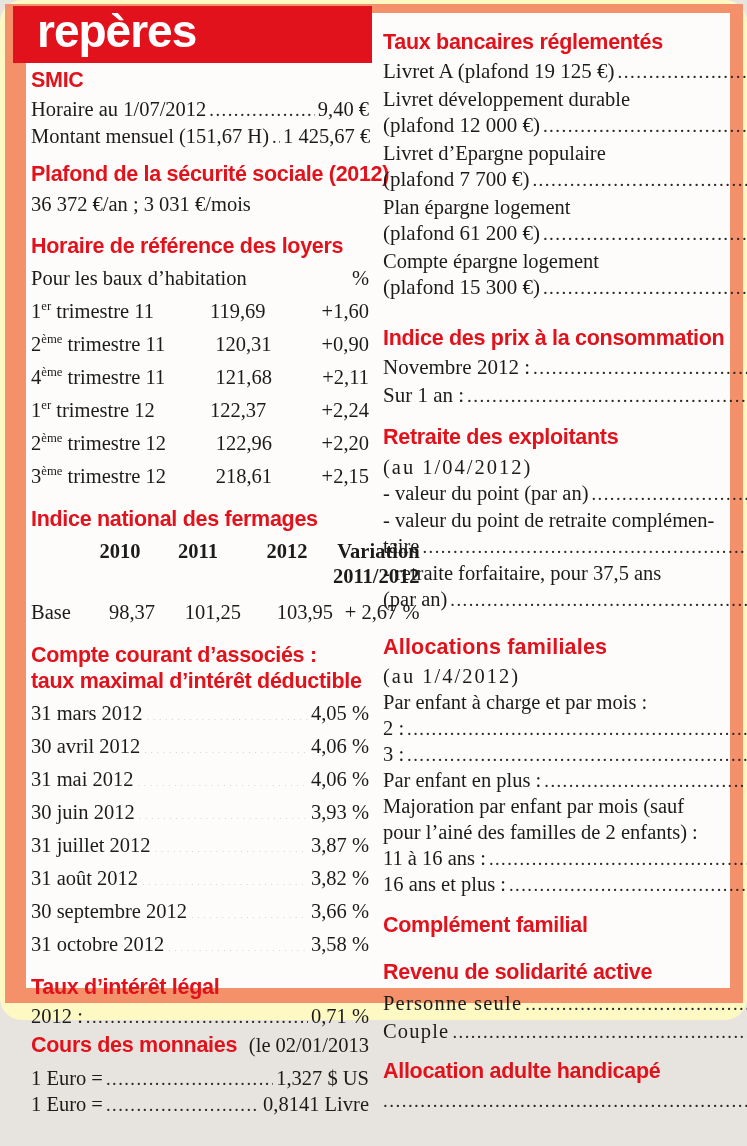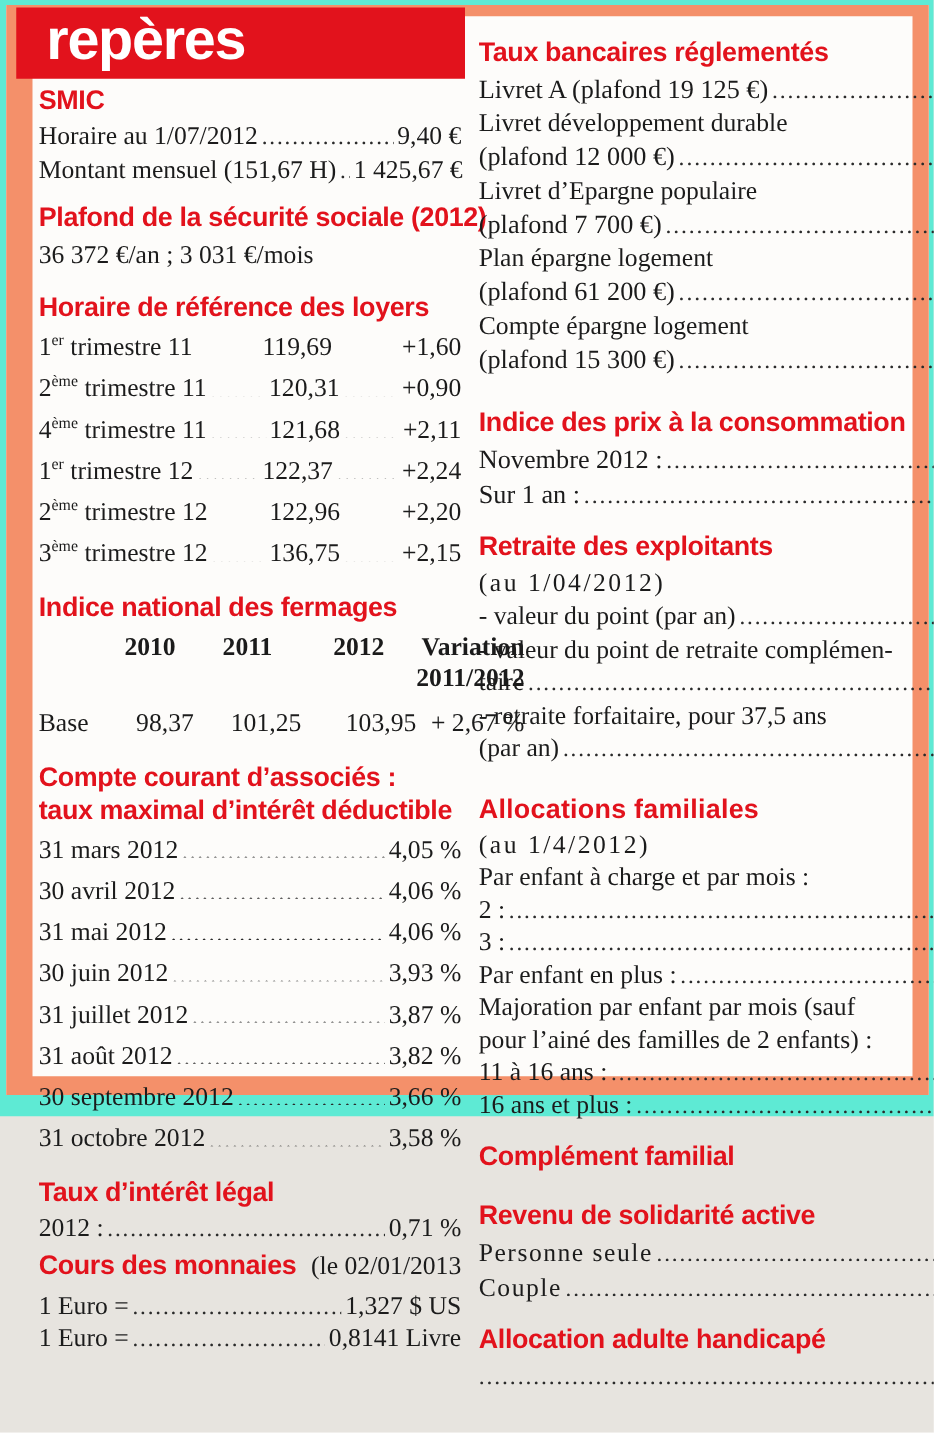--- a/index.html
+++ b/index.html
@@ -3,21 +3,21 @@
 <meta charset="utf-8">
 <style>
   html,body{margin:0;padding:0;}
   body{
     width:747px;height:1146px;overflow:hidden;
     background:#e7e4df;
     font-family:"Liberation Serif", serif;
     color:#1b1b1b;
     -webkit-font-smoothing:antialiased;
   }
-  .page{position:relative;width:747px;height:893px;background:#5eead4;}
+  .page{position:relative;width:747px;height:1020px;background:#fef9c3;border-radius:22px;}
   .frame{
     position:absolute;left:5px;top:4px;right:4px;bottom:17px;
     background:#fdfcfa;
     border:9px solid #f4906a;
     border-left-width:21px;border-right-width:13px;border-bottom-width:15px;
     box-sizing:border-box;
   }
   .banner{
     position:absolute;left:13px;top:6px;width:359px;height:57px;
     background:#e2121c;z-index:4;display:flex;align-items:center;
@@ -114,20 +114,25 @@
 
       <div class="sec-plafond">
         <div class="h">Plafond de la sécurité sociale (2012)</div>
         <div class="row">
           <span>36 372 €/an ; 3 031 €/mois</span>
         </div>
       </div>
 
       <div class="sec-loyers">
         <div class="h">Horaire de référence des loyers</div>
+        <div class="row">
+          <span>Pour les baux d’habitation</span>
+          <span style="flex:1"></span>
+          <span class="val">%</span>
+        </div>
 
         <div class="row">
           <span><span>1</span><sup>er</sup><span> trimestre 11</span></span>
           <span class="leader"></span>
           <span class="val">119,69</span>
           <span class="leader"></span>
           <span class="val">+1,60</span>
         </div>
         <div class="row">
           <span><span>2</span><sup>ème</sup><span> trimestre 11</span></span>
@@ -153,21 +158,21 @@
         <div class="row">
           <span><span>2</span><sup>ème</sup><span> trimestre 12</span></span>
           <span class="leader"></span>
           <span class="val">122,96</span>
           <span class="leader"></span>
           <span class="val">+2,20</span>
         </div>
         <div class="row">
           <span><span>3</span><sup>ème</sup><span> trimestre 12</span></span>
           <span class="leader"></span>
-          <span class="val">136,75</span>
+          <span class="val">218,61</span>
           <span class="leader"></span>
           <span class="val">+2,15</span>
         </div>
       </div>
 
       <div class="sec-fermages">
         <div class="h">Indice national des fermages</div>
         <div class="ferm-table">
           <span></span>
           <span class="hd">2010</span>

